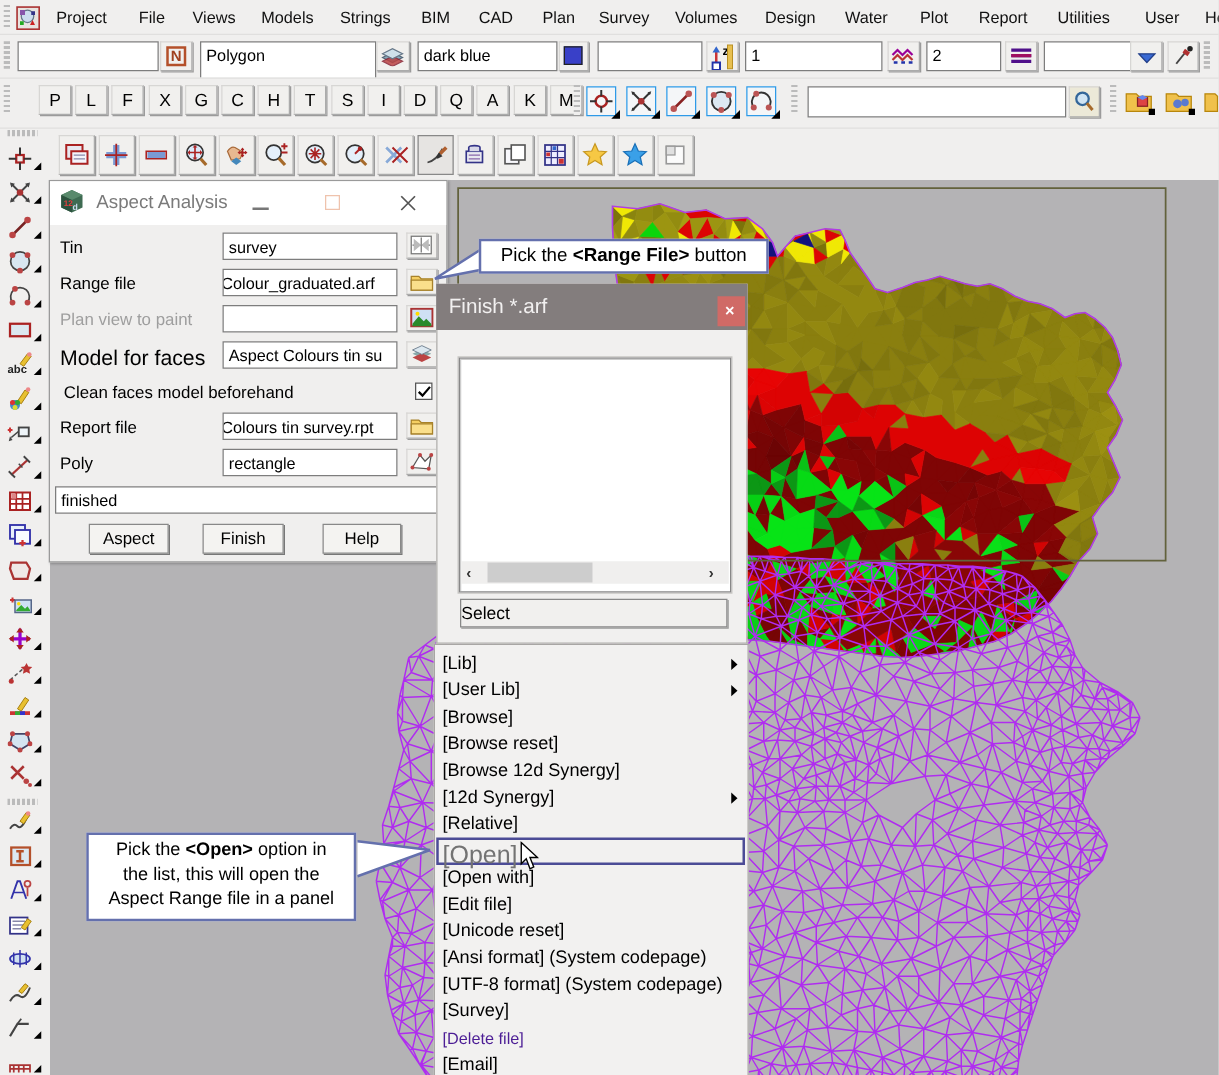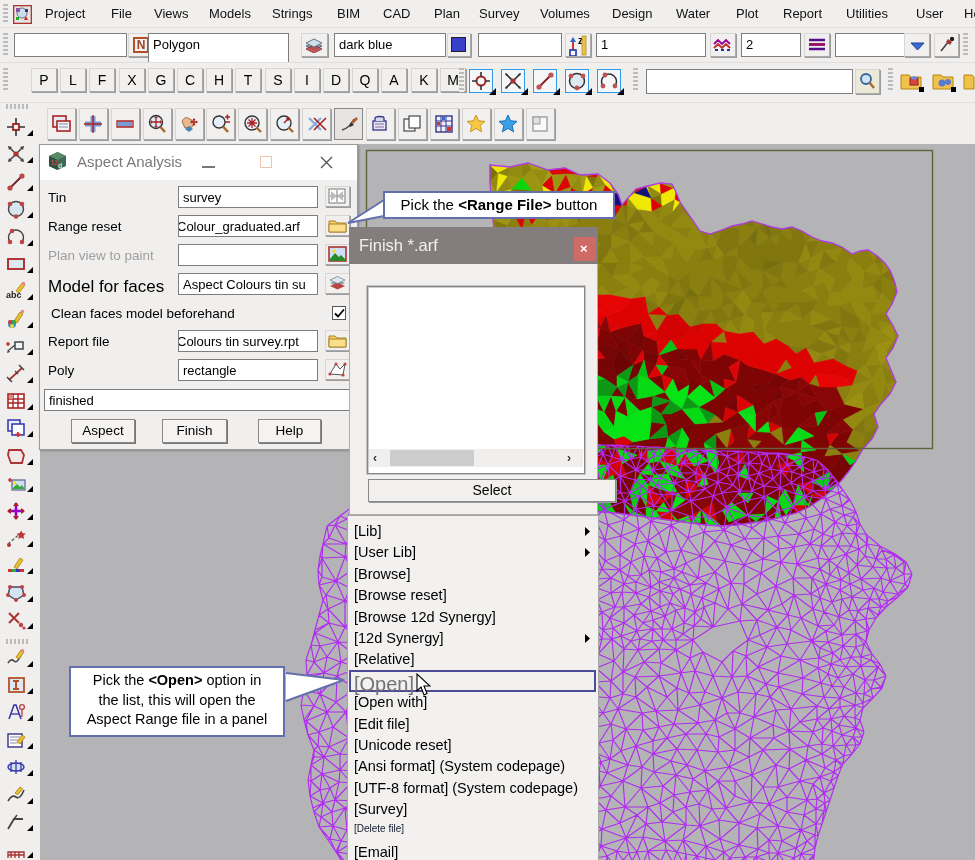--- a/index.html
+++ b/index.html
@@ -78,21 +78,21 @@
 <div class="ab mi" style="left:736px;top:6px">Plot</div>
 <div class="ab mi" style="left:783px;top:6px">Report</div>
 <div class="ab mi" style="left:846px;top:6px">Utilities</div>
 <div class="ab mi" style="left:916px;top:6px">User</div>
 <div class="ab mi" style="left:964px;top:6px">Help</div>
 <div class="ab" style="left:0;top:27px;width:975px;height:35px;background:#f0efee;border-top:1px solid #e0dfde"></div>
 <div class="grip" style="left:3px;top:33px;height:22px"></div>
 <div class="inp" style="left:14px;top:33px;width:113px;height:24px;font-size:13px;padding-left:4px"></div>
 <div class="b3" style="left:128px;top:33px;width:26px;height:24px"></div>
 <div class="ab" style="left:133px;top:37px;width:16px;height:16px;border:2px solid #b4502a;color:#a0401e;font-weight:bold;font-size:12px;text-align:center;line-height:13px">N</div>
-<div class="inp" style="left:148px;top:33px;width:141px;height:33px;font-size:13px;padding-left:4px">Polygon</div>
+<div class="inp" style="left:160px;top:33px;width:141px;height:33px;font-size:13px;padding-left:4px">Polygon</div>
 <div class="b3" style="left:301px;top:33px;width:27px;height:24px"></div>
 <svg class="ab" style="left:305px;top:38px" width="19" height="15" viewBox="0 0 19 15">
 <path d="M1 8l8-4 8 4-8 4z" fill="#8ab" stroke="#567"></path>
     <path d="M1 11l8-4 8 4-8 4z" fill="#b44" stroke="#823" opacity=".85"></path>
 <path d="M1 5l8-4 8 4-8 4z" fill="#cfe0ea" stroke="#678"></path>
   </svg>
 <div class="inp" style="left:334px;top:33px;width:112px;height:24px;font-size:13px;padding-left:4px">dark blue</div>
 <div class="b3" style="left:447px;top:33px;width:24px;height:24px"></div>
 <div class="ab" style="left:451px;top:37px;width:15px;height:15px;background:#3940c8;border:1px solid #222"></div>
 <div class="inp" style="left:478px;top:33px;width:84px;height:24px;font-size:13px;padding-left:4px"></div>
@@ -482,21 +482,21 @@
   </svg>
 <div class="lbl" style="left:48px;top:190px;color:#000;font-size:13.5px">Tin</div>
 <div class="inp" style="left:178px;top:186px;width:140px;height:22px;font-size:13px;padding-left:4px">survey</div>
 <div class="b3" style="left:325px;top:186px;width:25px;height:21px"></div>
 <svg class="ab" style="left:328px;top:188px" width="19" height="17" viewBox="0 0 19 17">
     <rect x="1" y="1" width="16" height="14" fill="#fff" stroke="#777"></rect>
     <path d="M9 2v12M2 8h14" stroke="#777"></path>
     <path d="M9 8L3 3v10zM9 8l6-5v10z" fill="#bbb"></path>
     <path d="M9 8L3 3h12zM9 8l-6 10h12z" fill="#eee" opacity="0"></path>
   </svg>
-<div class="lbl" style="left:48px;top:219px;color:#000;font-size:13.5px">Range reset</div>
+<div class="lbl" style="left:48px;top:219px;color:#000;font-size:13.5px">Range file</div>
 <div class="inp" style="left:178px;top:215px;width:140px;height:22px;font-size:13px;padding-left:4px"><span style="margin-left:-6px">Colour_graduated.arf</span></div>
 <div class="b3" style="left:325px;top:215px;width:25px;height:21px"></div>
 <svg class="ab" style="left:328px;top:217px" width="19" height="17" viewBox="0 0 19 17">
     <path d="M1 4h6l2 2h9v9H1z" fill="#f5cf63" stroke="#a8822a"></path>
     <path d="M1 7h17v8H1z" fill="#fadf8b" stroke="#a8822a"></path>
   </svg>
 <div class="lbl" style="left:48px;top:248px;color:#9e9e9e;font-size:13.5px">Plan view to paint</div>
 <div class="inp" style="left:178px;top:244px;width:140px;height:22px;font-size:13px;padding-left:4px"></div>
 <div class="b3" style="left:325px;top:244px;width:25px;height:21px"></div>
 <svg class="ab" style="left:328px;top:246px" width="19" height="17" viewBox="0 0 19 17">
@@ -545,21 +545,21 @@
 <div class="ab" style="left:349px;top:227px;width:249px;height:288px;background:#f1f0ef;border:1px solid #b0aeac;border-top:none"></div>
 <div class="ab" style="left:349px;top:227px;width:249px;height:37px;background:#837d7d"></div>
 <div class="ab" style="left:359px;top:236px;font-size:16.5px;color:#f2f0f0">Finish *.arf</div>
 <div class="ab" style="left:574px;top:237px;width:22px;height:24px;background:#d06a66"></div>
 <div class="ab" style="left:580px;top:241px;font-size:13px;color:#fff;font-weight:bold">×</div>
 <div class="ab" style="left:367px;top:286px;width:218px;height:188px;background:#fff;border:1px solid #888;box-shadow:inset 1px 1px 0 #ccc, 0 0 0 1px #c8c6c4"></div>
 <div class="ab" style="left:369px;top:449px;width:214px;height:18px;background:#f0efee"></div>
 <div class="ab" style="left:390px;top:450px;width:84px;height:16px;background:#cdcdcd"></div>
 <div class="ab" style="left:373px;top:451px;font-size:12px;color:#333;font-weight:bold">‹</div>
 <div class="ab" style="left:567px;top:451px;font-size:12px;color:#333;font-weight:bold">›</div>
-<div class="b3" style="left:368px;top:479px;width:248px;height:23px;font-size:14px;text-align:center;line-height:21px;border-color:#888;box-shadow:1px 1px 0 #999">Select</div>
+<div class="b3" style="left:368px;top:479px;width:214px;height:23px;font-size:14px;line-height:21px;border-color:#888;box-shadow:1px 1px 0 #999">Select</div>
 <div class="ab" style="left:347px;top:515px;width:252px;height:345px;background:#f2f1f0;border:1px solid #a8a6a4;border-bottom:none"></div>
 <div class="ab" style="left:354px;top:523px;font-size:14.5px;color:#000;white-space:nowrap">[Lib]</div>
 <svg class="ab" style="left:584px;top:526px" width="7" height="11" viewBox="0 0 7 11">
     <path d="M1 1l5 4.5L1 10z" fill="#000"></path>
   </svg>
 <div class="ab" style="left:354px;top:544px;font-size:14.5px;color:#000;white-space:nowrap">[User Lib]</div>
 <svg class="ab" style="left:584px;top:547px" width="7" height="11" viewBox="0 0 7 11">
     <path d="M1 1l5 4.5L1 10z" fill="#000"></path>
   </svg>
 <div class="ab" style="left:354px;top:566px;font-size:14.5px;color:#000;white-space:nowrap">[Browse]</div>
@@ -571,20 +571,20 @@
   </svg>
 <div class="ab" style="left:354px;top:651px;font-size:14.5px;color:#000;white-space:nowrap">[Relative]</div>
 <div class="ab" style="left:349px;top:670px;width:247px;height:22px;border:2.5px solid #4c4c96;background:#f2f1f0"></div>
 <div class="ab" style="left:354px;top:673px;font-size:20px;color:#737373;white-space:nowrap">[Open]</div>
 <div class="ab" style="left:354px;top:694px;font-size:14.5px;color:#000;white-space:nowrap">[Open with]</div>
 <div class="ab" style="left:354px;top:716px;font-size:14.5px;color:#000;white-space:nowrap">[Edit file]</div>
 <div class="ab" style="left:354px;top:737px;font-size:14.5px;color:#000;white-space:nowrap">[Unicode reset]</div>
 <div class="ab" style="left:354px;top:758px;font-size:14.5px;color:#000;white-space:nowrap">[Ansi format] (System codepage)</div>
 <div class="ab" style="left:354px;top:780px;font-size:14.5px;color:#000;white-space:nowrap">[UTF-8 format] (System codepage)</div>
 <div class="ab" style="left:354px;top:801px;font-size:14.5px;color:#000;white-space:nowrap">[Survey]</div>
-<div class="ab" style="left:354px;top:823px;font-size:10px;color:#0f172a;white-space:nowrap">[Delete file]</div>
+<div class="ab" style="left:354px;top:823px;font-size:13px;color:#4c1d95;white-space:nowrap">[Delete file]</div>
 <div class="ab" style="left:354px;top:844px;font-size:14.5px;color:#000;white-space:nowrap">[Email]</div>
 <svg class="ab" style="left:415px;top:673px" width="16" height="24" viewBox="0 0 16 24">
 <path d="M2 1v17l4-4 3 8 3-1.5-3-7.5h6z" fill="#fff" stroke="#000" stroke-width="1.1"></path>
   </svg>
 <svg class="ab" style="left:284px;top:668px" width="62" height="40" viewBox="0 0 62 40">
     <path d="M2 5l58 7L2 33" fill="#fff" stroke="#6470ad" stroke-width="2"></path>
   </svg>
 <div class="co" style="left:69px;top:666px;width:216px;height:71px;font-size:14.5px;line-height:19.5px;text-align:center;padding-top:3px">Pick the <b>&lt;Open&gt;</b> option in<br>the list, this will open the<br>Aspect Range file in a panel</div>
 </body></html>

